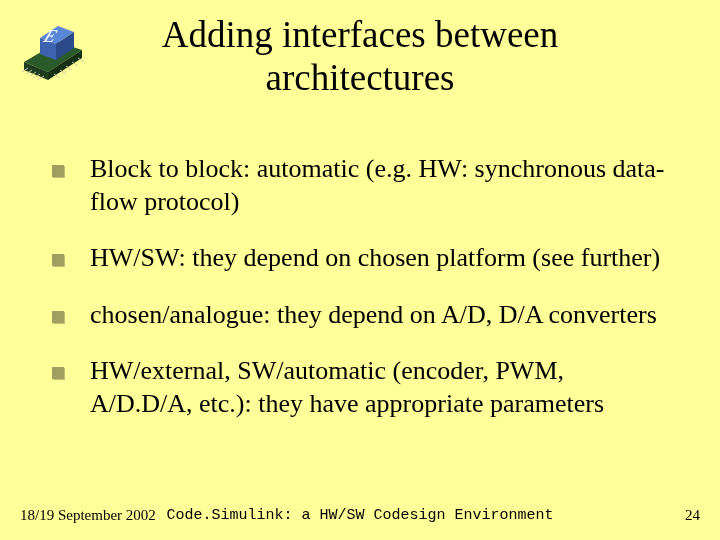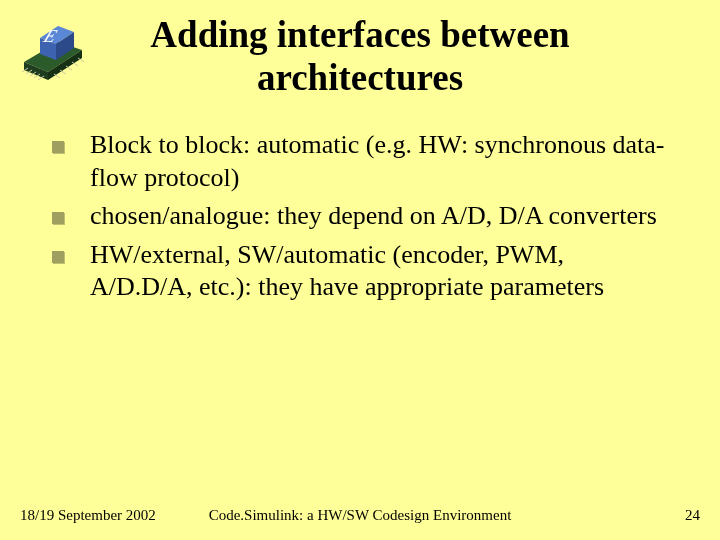--- a/index.html
+++ b/index.html
@@ -15,36 +15,37 @@
   .logo {
     position: absolute;
     top: 18px;
     left: 18px;
     width: 70px;
     height: 70px;
   }
   .title {
     text-align: center;
     font-size: 37px;
-    font-weight: bold;
+    font-weight: normal;
     padding-top: 14px;
     line-height: 1.15;
     padding-left: 80px;
     padding-right: 80px;
   }
   .body {
     padding: 30px 52px 0 52px;
   }
   .bullets {
     list-style: none;
   }
   .bullets li {
     display: flex;
     align-items: flex-start;
     margin-bottom: 6px;
+    margin-top: 24px;
   }
   .bullet-icon {
     width: 12px;
     height: 12px;
     background: #9fa060;
     flex-shrink: 0;
     margin-top: 12px;
     margin-right: 26px;
     box-shadow: 1px 1px 0 rgba(0,0,0,0.25);
   }
@@ -62,20 +63,21 @@
     display: flex;
     justify-content: space-between;
     align-items: baseline;
   }
   .footer-center {
     position: absolute;
     left: 0;
     right: 0;
     text-align: center;
     pointer-events: none;
+    font-family: Liberation Mono, monospace;
   }
 </style>
 </head>
 <body>
 
 <div class="slide">
 
   <div class="logo">
     <svg viewBox="0 0 70 70" width="70" height="70">
       <g transform="translate(6,24) scale(1)">
@@ -107,20 +109,24 @@
   <h1 class="title">Adding interfaces between architectures</h1>
 
   <div class="body">
     <ul class="bullets">
       <li>
         <span class="bullet-icon"></span>
         <span class="bullet-text">Block to block: automatic (e.g. HW: synchronous data-flow protocol)</span>
       </li>
       <li>
         <span class="bullet-icon"></span>
+        <span class="bullet-text">HW/SW: they depend on chosen platform (see further)</span>
+      </li>
+      <li>
+        <span class="bullet-icon"></span>
         <span class="bullet-text">chosen/analogue: they depend on A/D, D/A converters</span>
       </li>
       <li>
         <span class="bullet-icon"></span>
         <span class="bullet-text">HW/external, SW/automatic (encoder, PWM, A/D.D/A, etc.): they have appropriate parameters</span>
       </li>
     </ul>
   </div>
 
   <div class="footer">

